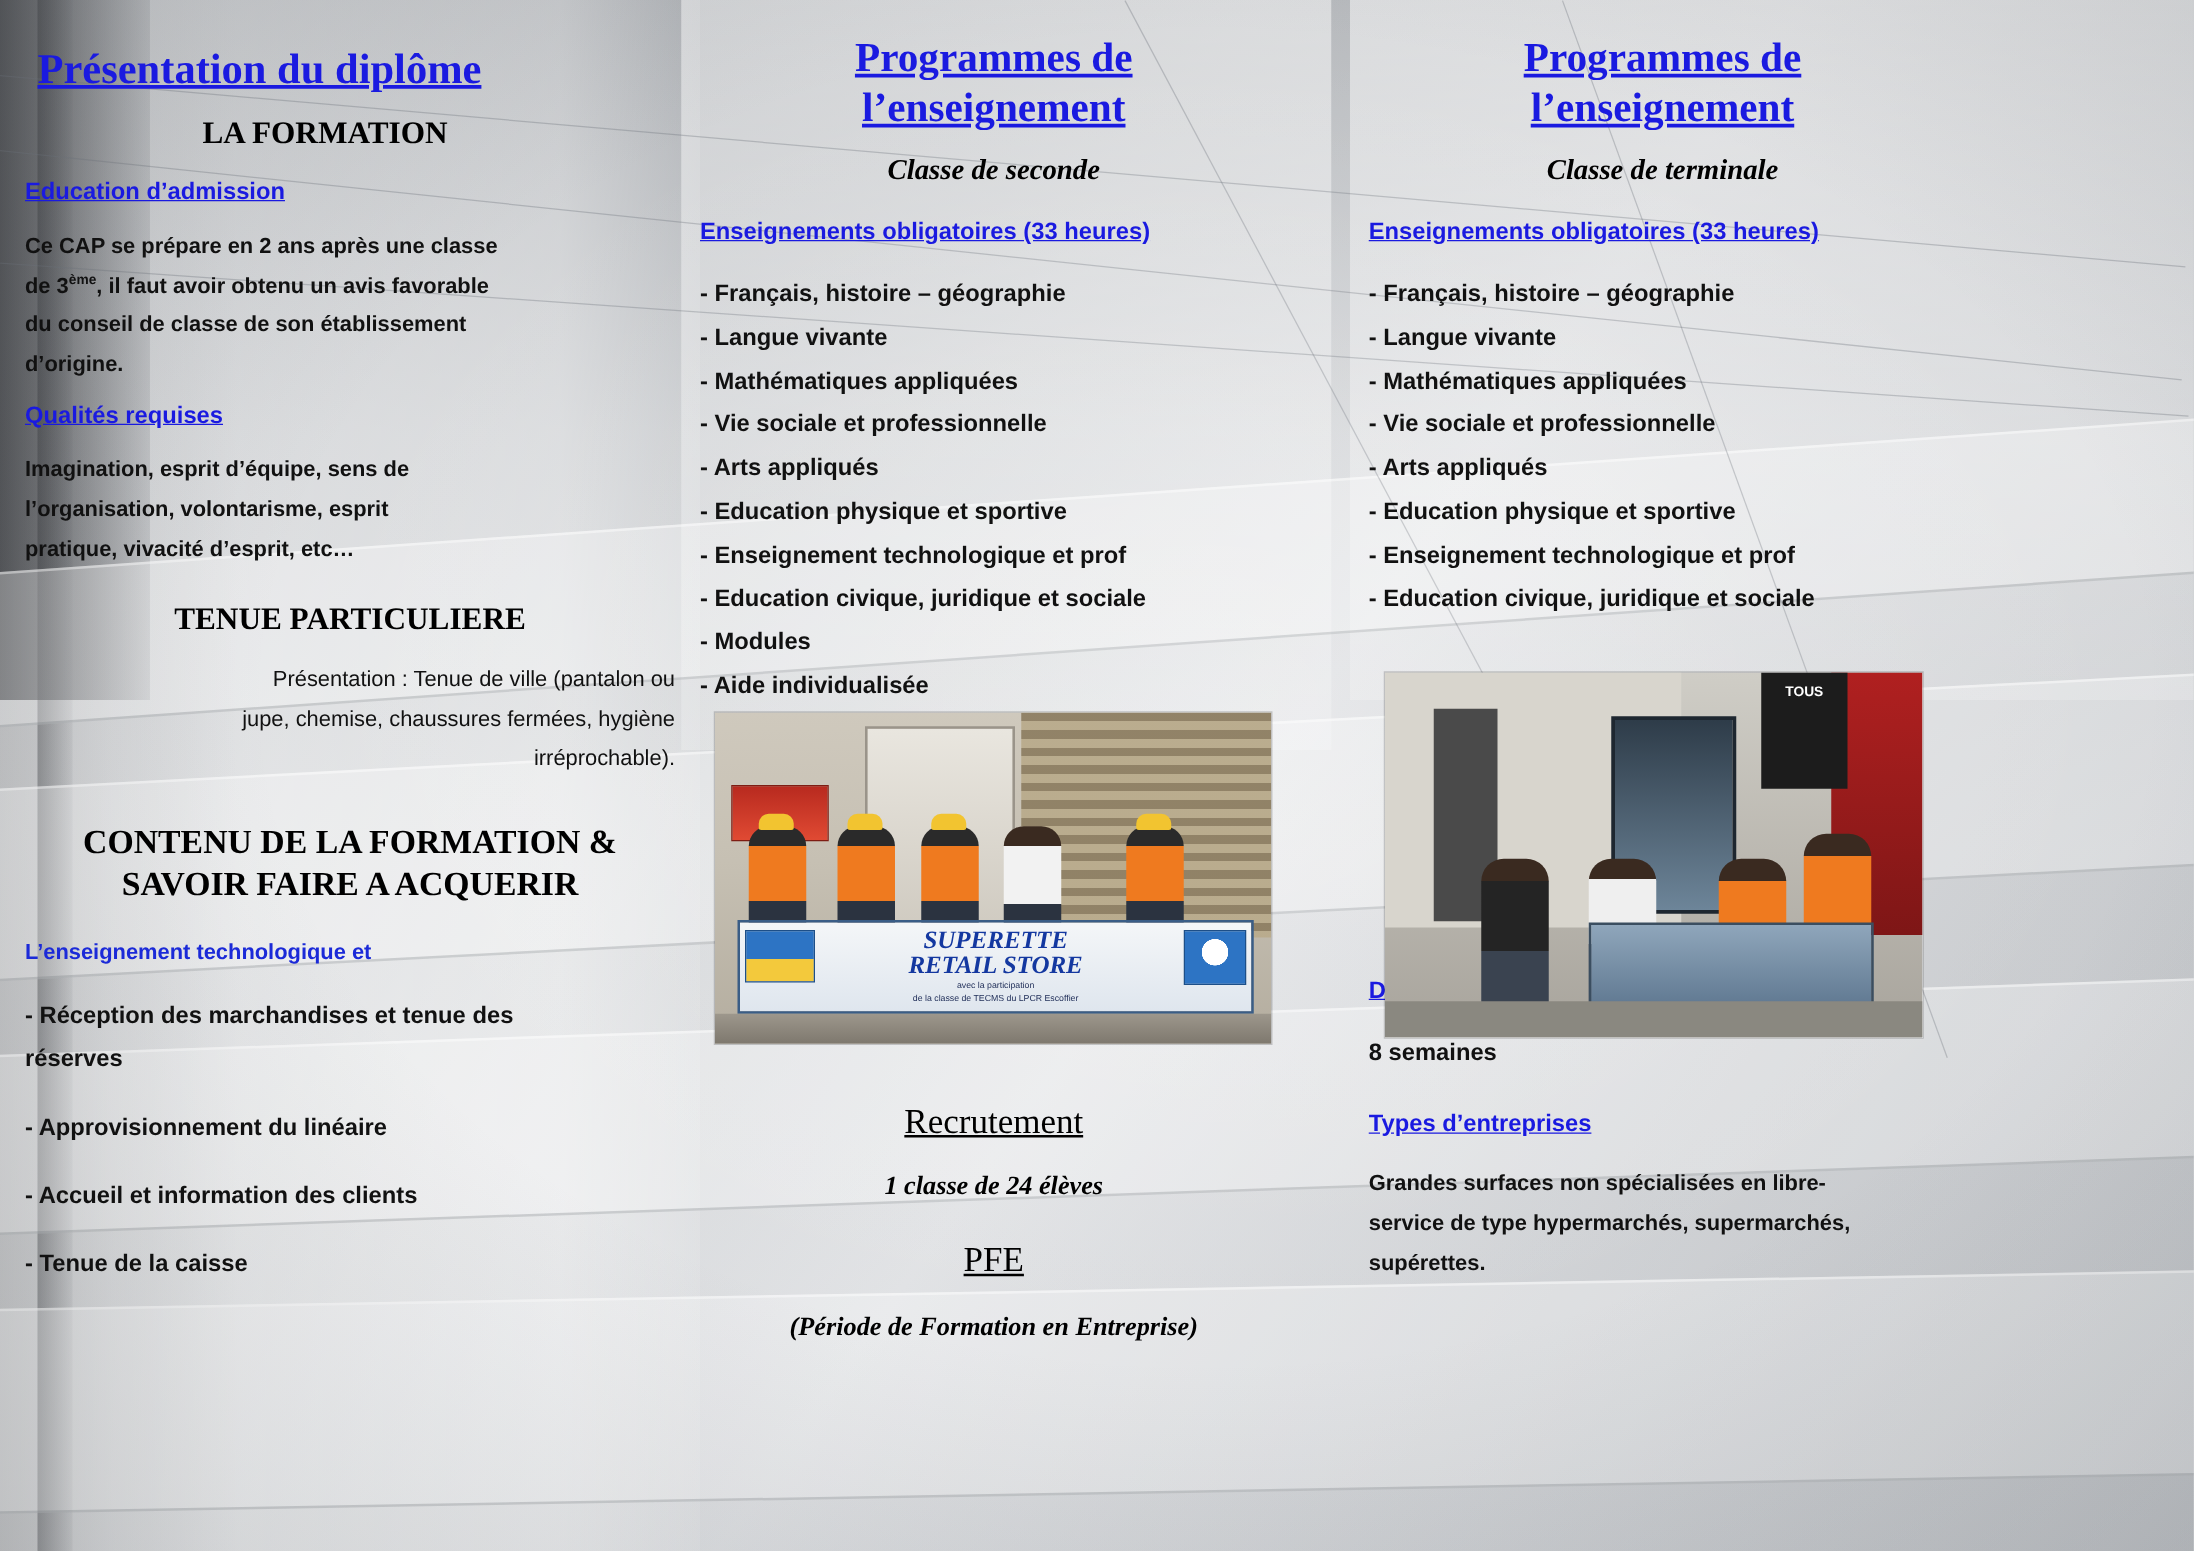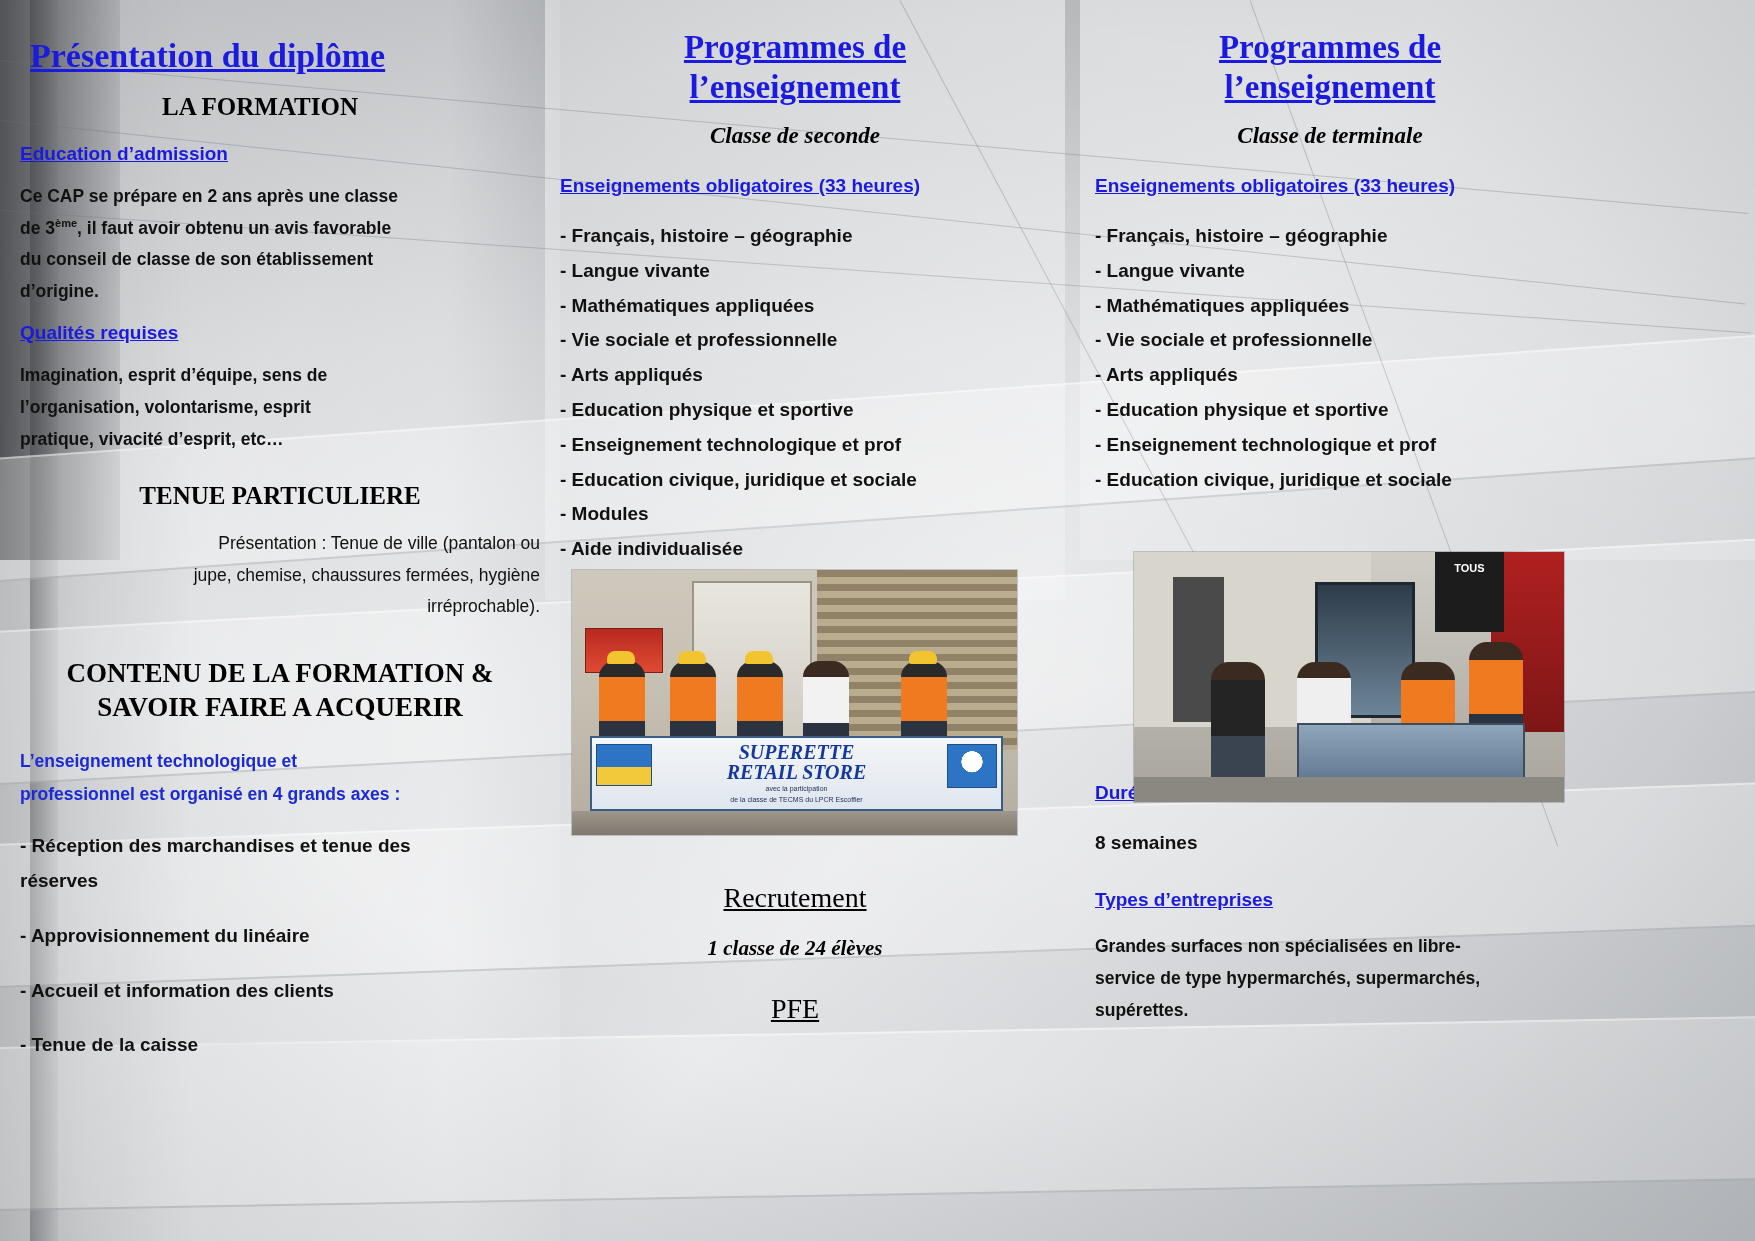--- a/index.html
+++ b/index.html
@@ -170,21 +170,21 @@
   }
 
   
   .photo {
     position: absolute;
     z-index: 6;
     overflow: hidden;
     box-shadow: 0 0 0 1px rgba(0,0,0,0.18);
   }
   #photo-superette { left: 572px; top: 570px; width: 445px; height: 265px; }
-  #photo-store     { left: 1108px; top: 552px; width: 430px; height: 250px; margin-left: 26px; }
+  #photo-store     { left: 1108px; top: 538px; width: 430px; height: 292px; }
 
   
   .ph-wall {
     position: absolute; inset: 0;
     background: linear-gradient(to bottom, #cfc9bd 0%, #c6c0b3 45%, #b4ad9f 100%);
   }
   .ph-blinds {
     position: absolute; right: 0; top: 0; width: 45%; height: 68%;
     background: repeating-linear-gradient(to bottom, #8e7f63 0 7px, #b9ab8c 7px 14px);
     opacity: 0.95;
@@ -329,21 +329,20 @@
     <div>Présentation : Tenue de ville (pantalon ou</div>
     <div>jupe, chemise, chaussures fermées, hygiène</div>
     <div>irréprochable).</div>
   </div>
 
   <div class="h2-big-center" style="margin-top:34px;">CONTENU DE LA FORMATION &amp;</div>
   <div class="h2-big-center">SAVOIR FAIRE A ACQUERIR</div>
 
   <div class="blue-text" style="margin-top:20px;">
     <div>L’enseignement technologique et</div>
-    <div>professionnel est organisé en 4 grands axes :</div>
   </div>
 
   <div style="margin-top:18px;">
     <div class="list-line">- Réception des marchandises et tenue des</div>
     <div class="list-line spaced-item">réserves</div>
     <div class="list-line spaced-item">- Approvisionnement du linéaire</div>
     <div class="list-line spaced-item">- Accueil et information des clients</div>
     <div class="list-line">- Tenue de la caisse</div>
   </div>
 </div>
@@ -366,20 +365,21 @@
     <div class="list-line">- Enseignement technologique et prof</div>
     <div class="list-line">- Education civique, juridique et sociale</div>
     <div class="list-line">- Modules</div>
     <div class="list-line">- Aide individualisée</div>
   </div>
 
   <div style="margin-top:315px;">
     <div class="h-underline-center">Recrutement</div>
     <div class="italic-center" style="margin-top:22px;">1 classe de 24 élèves</div>
     <div class="h-underline-center" style="margin-top:32px;">PFE</div>
+    <div class="italic-center" style="margin-top:24px;">(Période de Formation en Entreprise)</div>
   </div>
 </div>
 
 <div class="col" id="col-right">
   <div class="h1-title">Programmes de</div>
   <div class="h1-title" style="margin-top:0;">l’enseignement</div>
 
   <div class="h2-italic">Classe de terminale</div>
 
   <div class="sub-underline" style="margin-top:26px;">Enseignements obligatoires (33 heures)</div>

